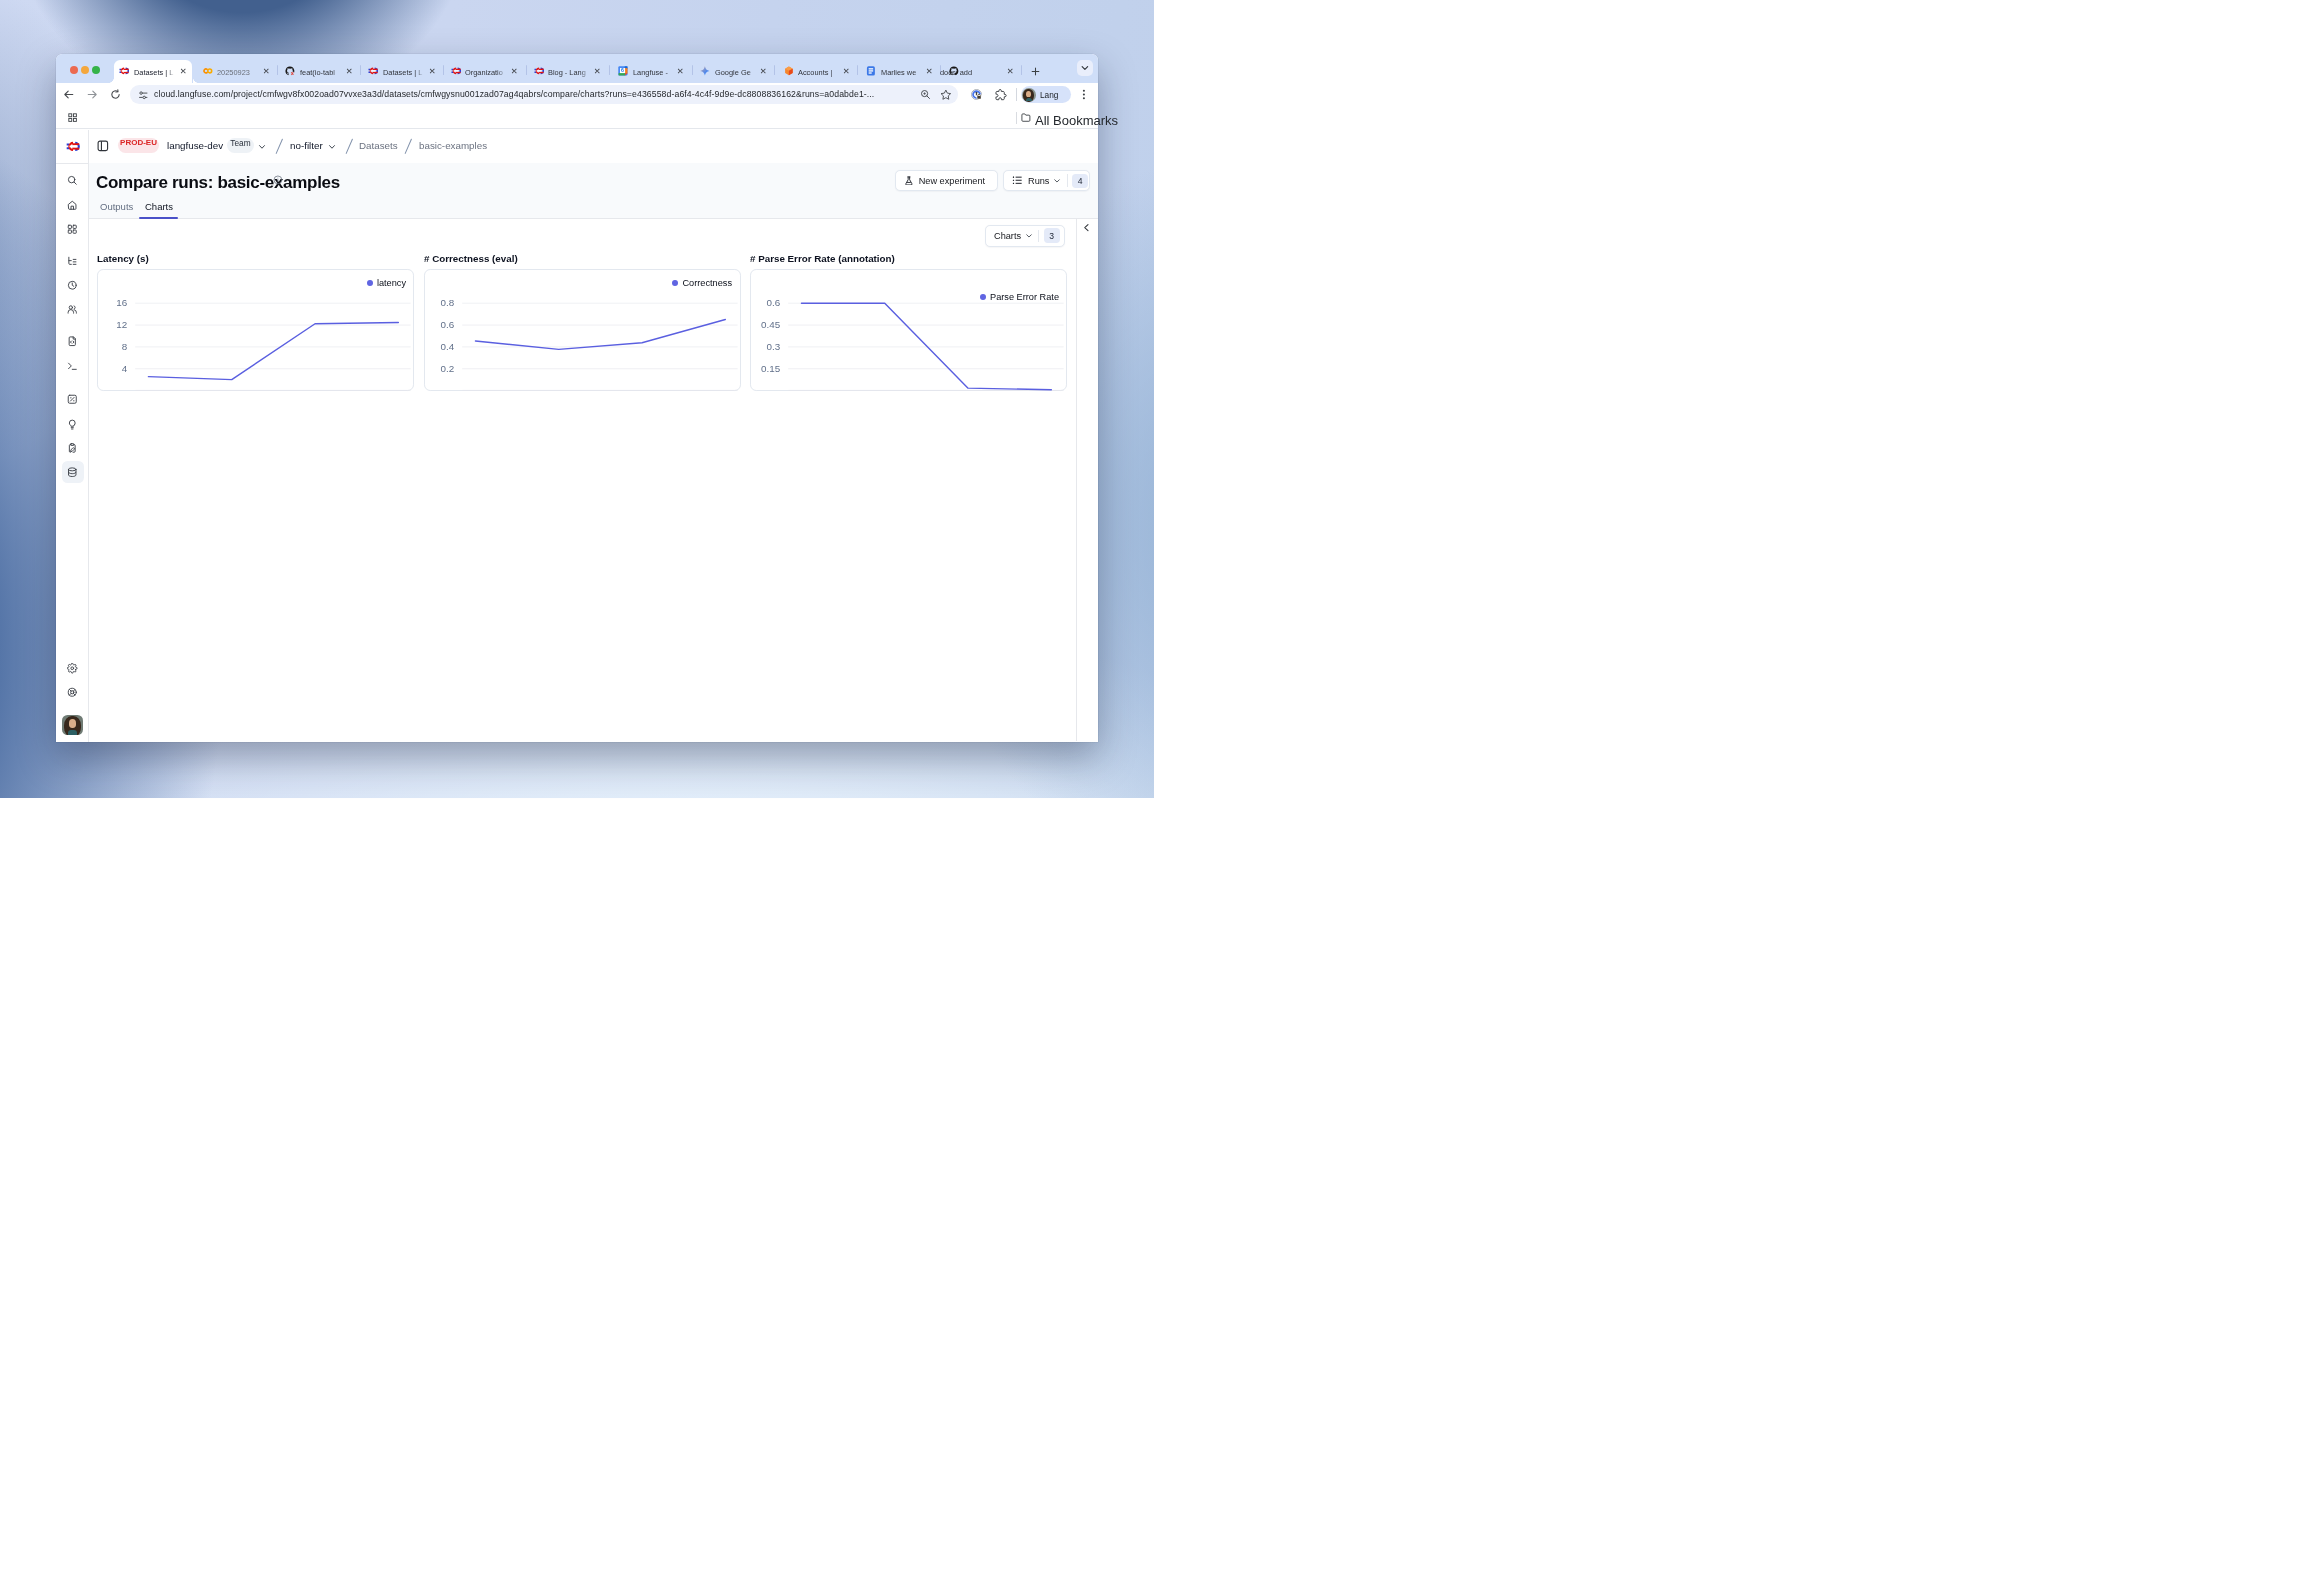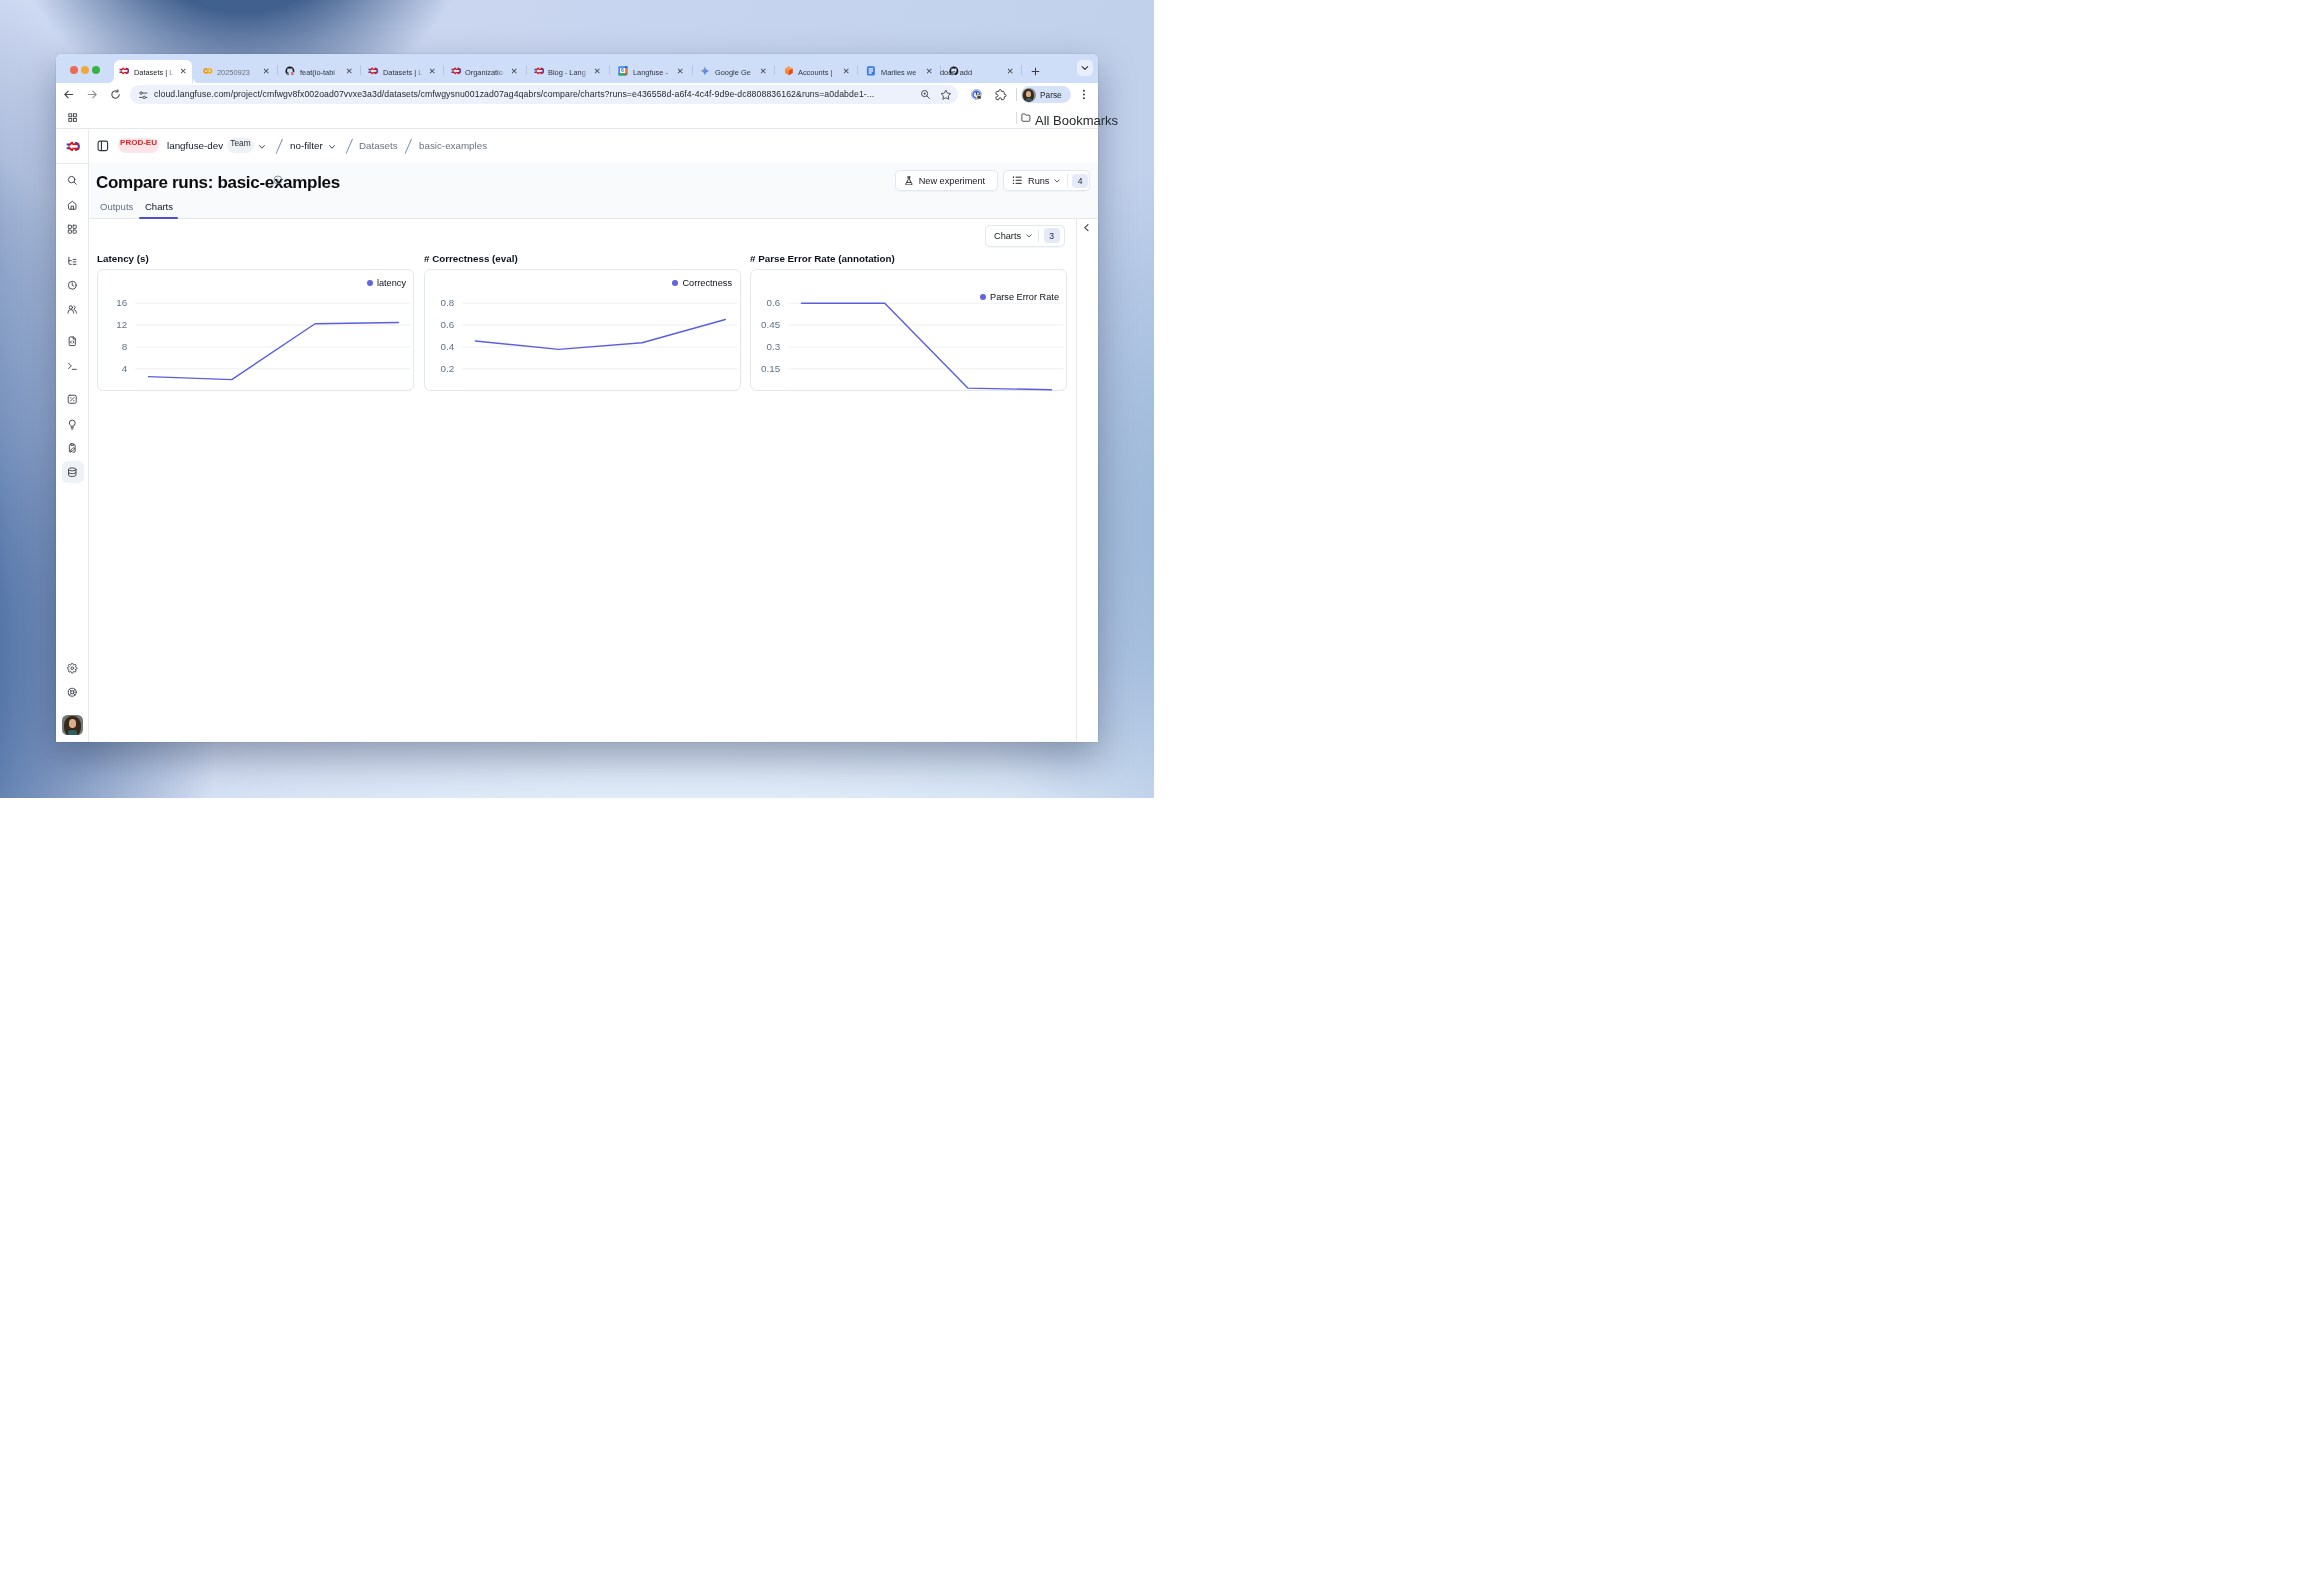--- a/index.html
+++ b/index.html
@@ -225,21 +225,21 @@
   <svg class="abs" style="left:995px; top:89px; width:11.7px; height:11.7px;" viewBox="0 0 24 24">
     <path d="M20.5 11H19V7c0-1.1-.9-2-2-2h-4V3.5C13 2.12 11.88 1 10.5 1S8 2.12 8 3.5V5H4c-1.1 0-1.99.9-1.99 2v3.8H3.5c1.49 0 2.7 1.21 2.7 2.7s-1.21 2.7-2.7 2.7H2V20c0 1.1.9 2 2 2h3.8v-1.5c0-1.49 1.21-2.7 2.7-2.7 1.49 0 2.7 1.21 2.7 2.7V22H17c1.1 0 2-.9 2-2v-4h1.5c1.38 0 2.5-1.12 2.5-2.5S21.88 11 20.5 11z" fill="none" stroke="#3f4347" stroke-width="2" stroke-linejoin="round"></path>
   </svg>
   <div class="abs" style="left:1016px; top:88px; width:0.6px; height:13px; background:#d4d8df;"></div>
   <div class="abs" style="left:1021px; top:86px; width:50px; height:16.6px; border-radius:8.6px; background:#d6e2fa;"></div>
   <div class="abs" style="left:1022px; top:88px; width:13.5px; height:13.5px; border-radius:50%; overflow:hidden; background:#8a958e;">
     <div class="abs" style="left:1.2px; top:0.6px; width:11px; height:13.5px; background:#38281c; border-radius:45%;"></div>
     <div class="abs" style="left:4.3px; top:2.5px; width:4.9px; height:6.2px; background:#d9ad89; border-radius:50% 50% 46% 46%;"></div>
     <div class="abs" style="left:3.7px; top:9.8px; width:6.2px; height:3.7px; background:#2c5f63; border-radius:2.5px 2.5px 0 0;"></div>
   </div>
-  <div class="abs" style="left:1040px; top:90px; font-size:8.3px; color:#1d2126;">Parse</div>
+  <div class="abs" style="left:1040px; top:90px; font-size:8.3px; color:#1d2126;">Lang</div>
   <svg class="abs" style="left:1079px; top:89px; width:9.8px; height:11px;" viewBox="0 0 16 18">
     <circle cx="8" cy="3" r="1.7" fill="#3c4045"></circle>
       <circle cx="8" cy="9" r="1.7" fill="#3c4045"></circle>
       <circle cx="8" cy="15" r="1.7" fill="#3c4045"></circle>
   </svg>
   
   <svg class="abs" style="left:68px; top:113px; width:9.2px; height:9.2px;" viewBox="0 0 17 17">
     <rect x="1.5" y="1.5" width="5.4" height="5.4" fill="none" stroke="#3e4247" stroke-width="1.7"></rect>
     <rect x="10.1" y="1.5" width="5.4" height="5.4" fill="none" stroke="#3e4247" stroke-width="1.7"></rect>
     <rect x="1.5" y="10.1" width="5.4" height="5.4" fill="none" stroke="#3e4247" stroke-width="1.7"></rect>

